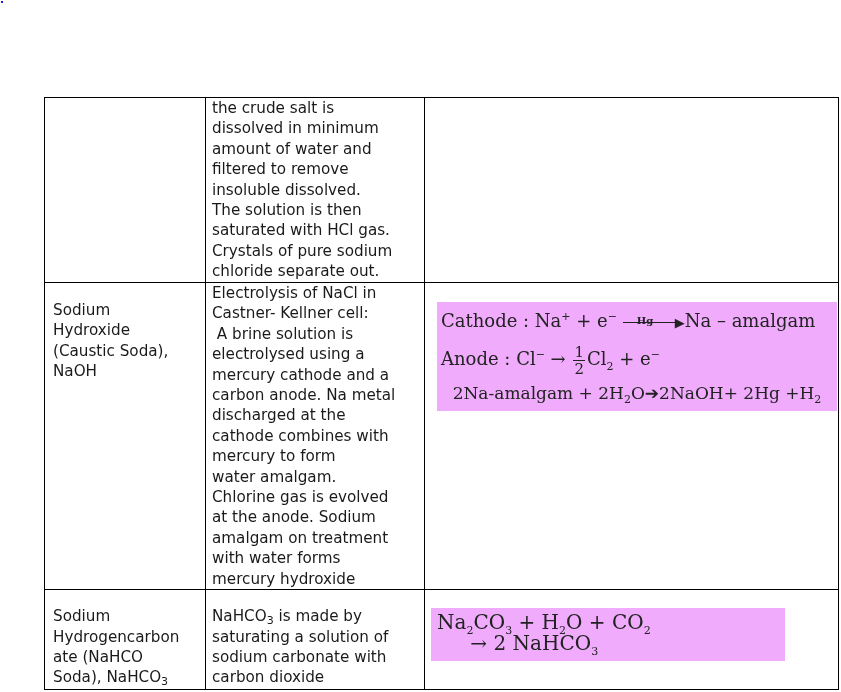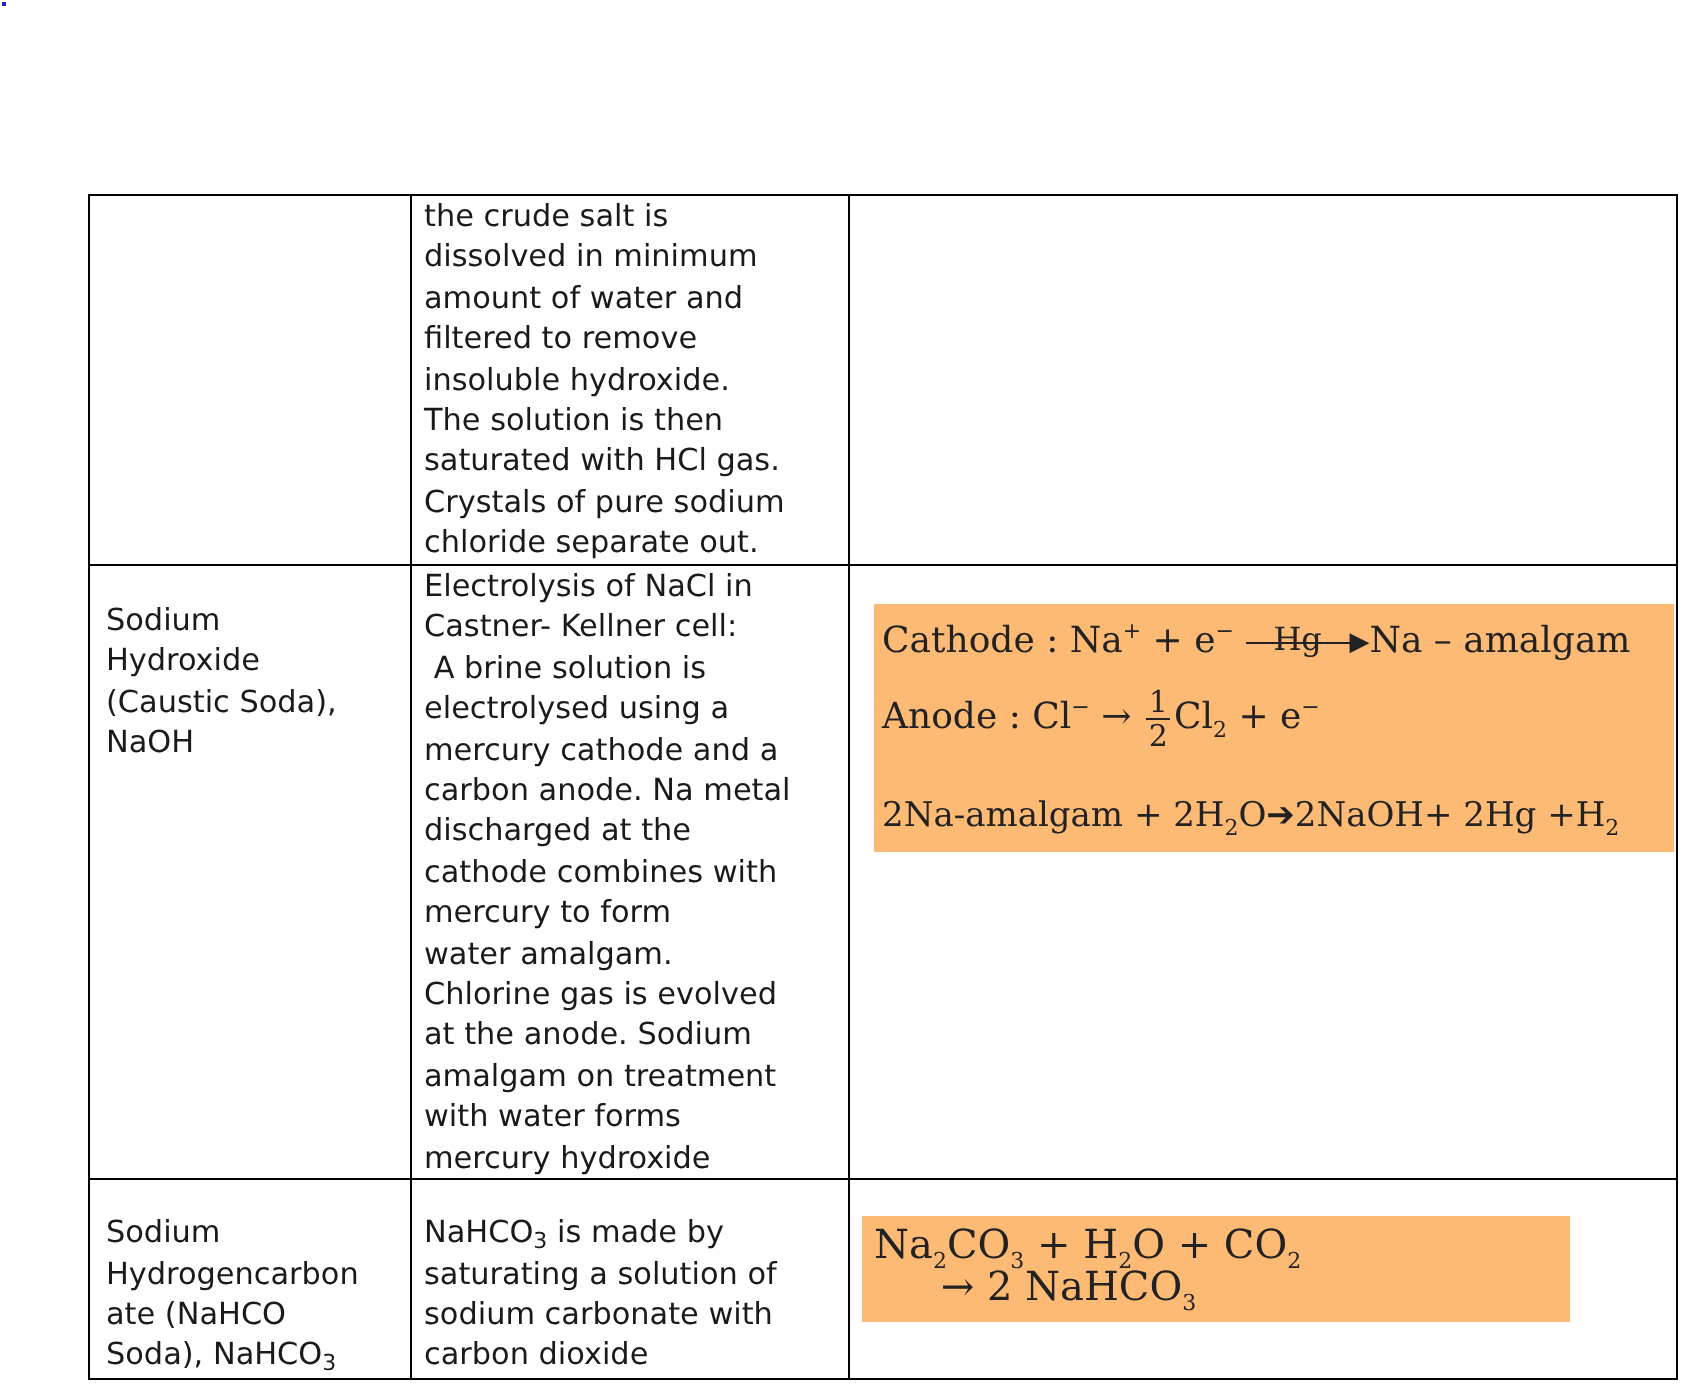--- a/index.html
+++ b/index.html
@@ -25,35 +25,35 @@
     td.c3 { width: 413px; }
     .c1 .txt { padding: 0 0 0 8px; }
     .c2 .txt { padding: 0 0 0 6px; }
     .r1 td { height: 184px; }
     .r2 td { height: 306px; }
     .r3 td { height: 99px; }
     .r2 .c1 .txt { padding-top: 17px; }
     .r3 .c1 .txt, .r3 .c2 .txt { padding-top: 16px; }
     .line { display: block; white-space: nowrap; }
     .eqimg {
-      background: #fdba74;
+      background: #f0abfc;
       font-family: "DejaVu Serif", serif;
       color: #222;
       font-size: 18px;
       display: inline-block;
     }
     .eq-block { margin: 19px 0 0 12px; padding: 0 4px 6px 4px; width: 392px; }
     .eq-line { display: block; white-space: nowrap; height: 38px; line-height: 38px; position: relative; }
-    .eq-line.l3 { height: 24px; line-height: 24px; font-size: 17px; margin-top: 18px; }
+    .eq-line.l3 { height: 24px; line-height: 24px; font-size: 17px; margin-top: 3px; text-align: center; }
     .frac { display: inline-block; vertical-align: middle; text-align: center; font-size: 15px; line-height: 16px; margin: 0 2px; }
     .frac .num, .frac .den { display: block; }
     .frac .num { border-bottom: 1px solid #222; padding: 0 1px; }
     sup, sub { font-size: 11px; line-height: 0; }
     .overarrow { display: inline-block; position: relative; width: 62px; height: 16px; vertical-align: middle; }
-    .overarrow .lbl { position: absolute; top: -12px; left: 14px; font-size: 16px; }
+    .overarrow .lbl { position: absolute; top: -12px; left: 14px; font-size: 10px; font-weight: bold; }
     .overarrow .shaft { position: absolute; left: 0; right: 6px; top: 8px; height: 1px; background: #222; }
     .overarrow .head { position: absolute; right: 0; top: 2px; font-size: 13px; line-height: 13px; }
     .eq-single { margin: 18px 0 0 6px; padding: 4px 8px 8px 6px; font-size: 20px; width: 340px; }
     .sub3 { font-family: "DejaVu Sans", sans-serif; font-size: 11px; vertical-align: -3px; line-height: 0; }
   </style>
 </head>
 <body>
 
 <div class="dot"></div>
 
@@ -62,21 +62,21 @@
       <tr class="r1">
     <td class="c1">
           <div class="txt"></div>
         </td>
     <td class="c2">
       <div class="txt">
         <span class="line">the crude salt is</span>
         <span class="line">dissolved in minimum</span>
         <span class="line">amount of water and</span>
         <span class="line">filtered to remove</span>
-        <span class="line">insoluble hydroxide.</span>
+        <span class="line">insoluble dissolved.</span>
         <span class="line">The solution is then</span>
         <span class="line">saturated with HCl gas.</span>
         <span class="line">Crystals of pure sodium</span>
         <span class="line">chloride separate out.</span>
       </div>
     </td>
     <td class="c3"></td>
   </tr>
 
   <tr class="r2">

